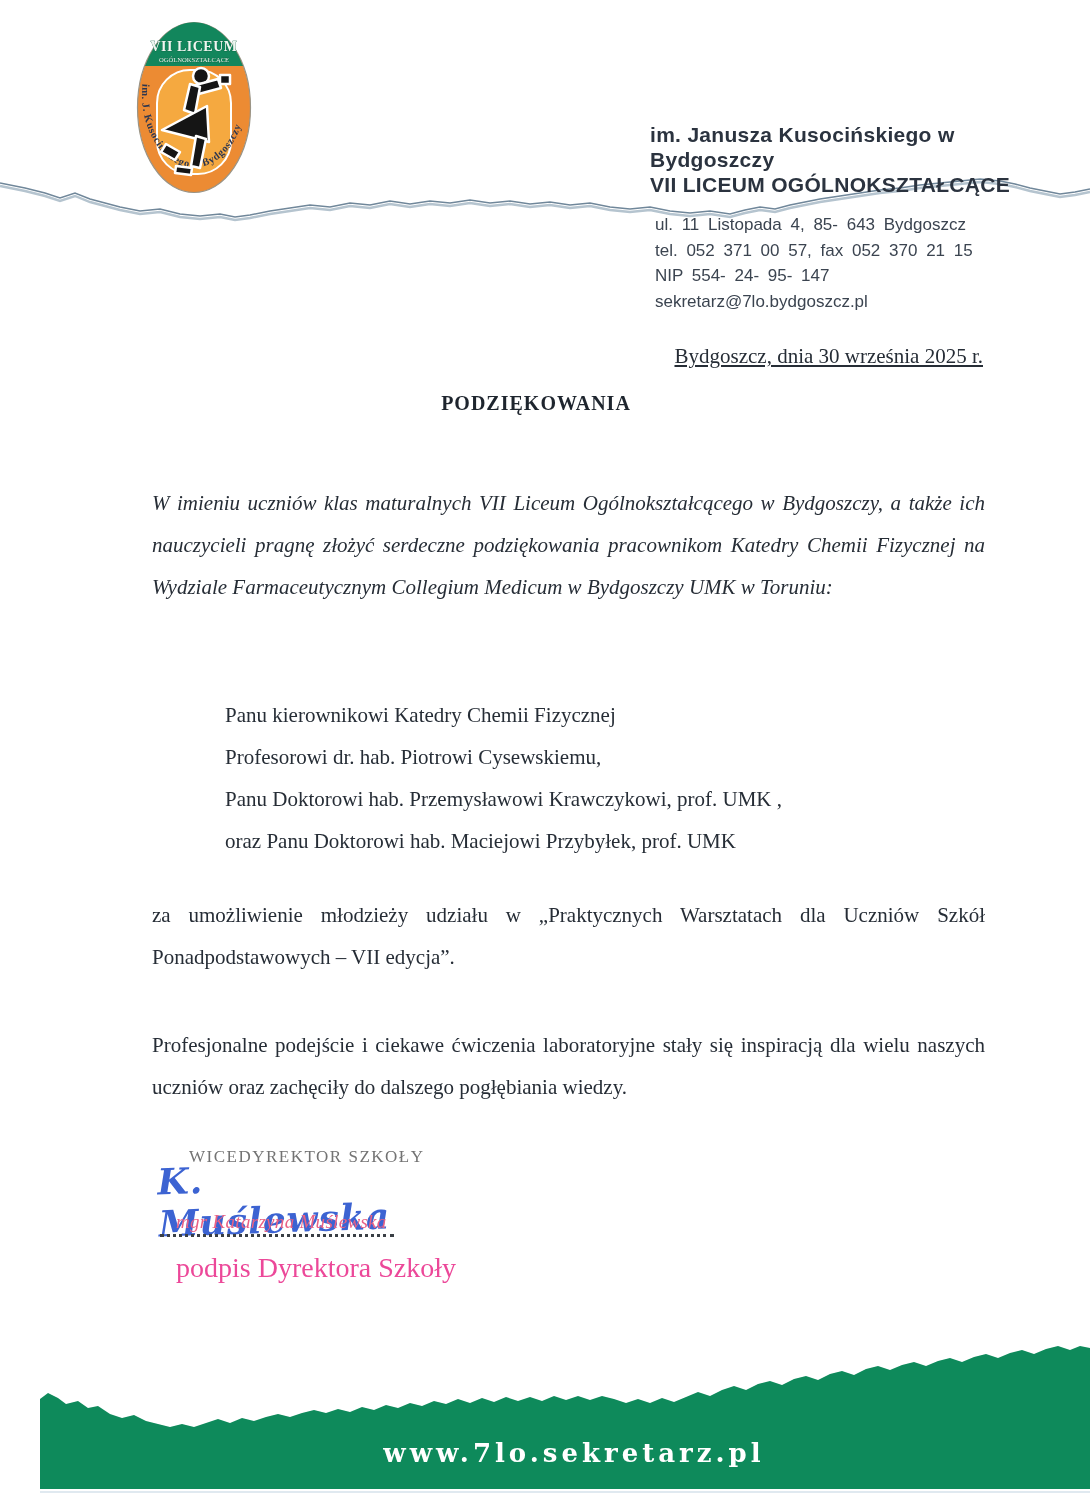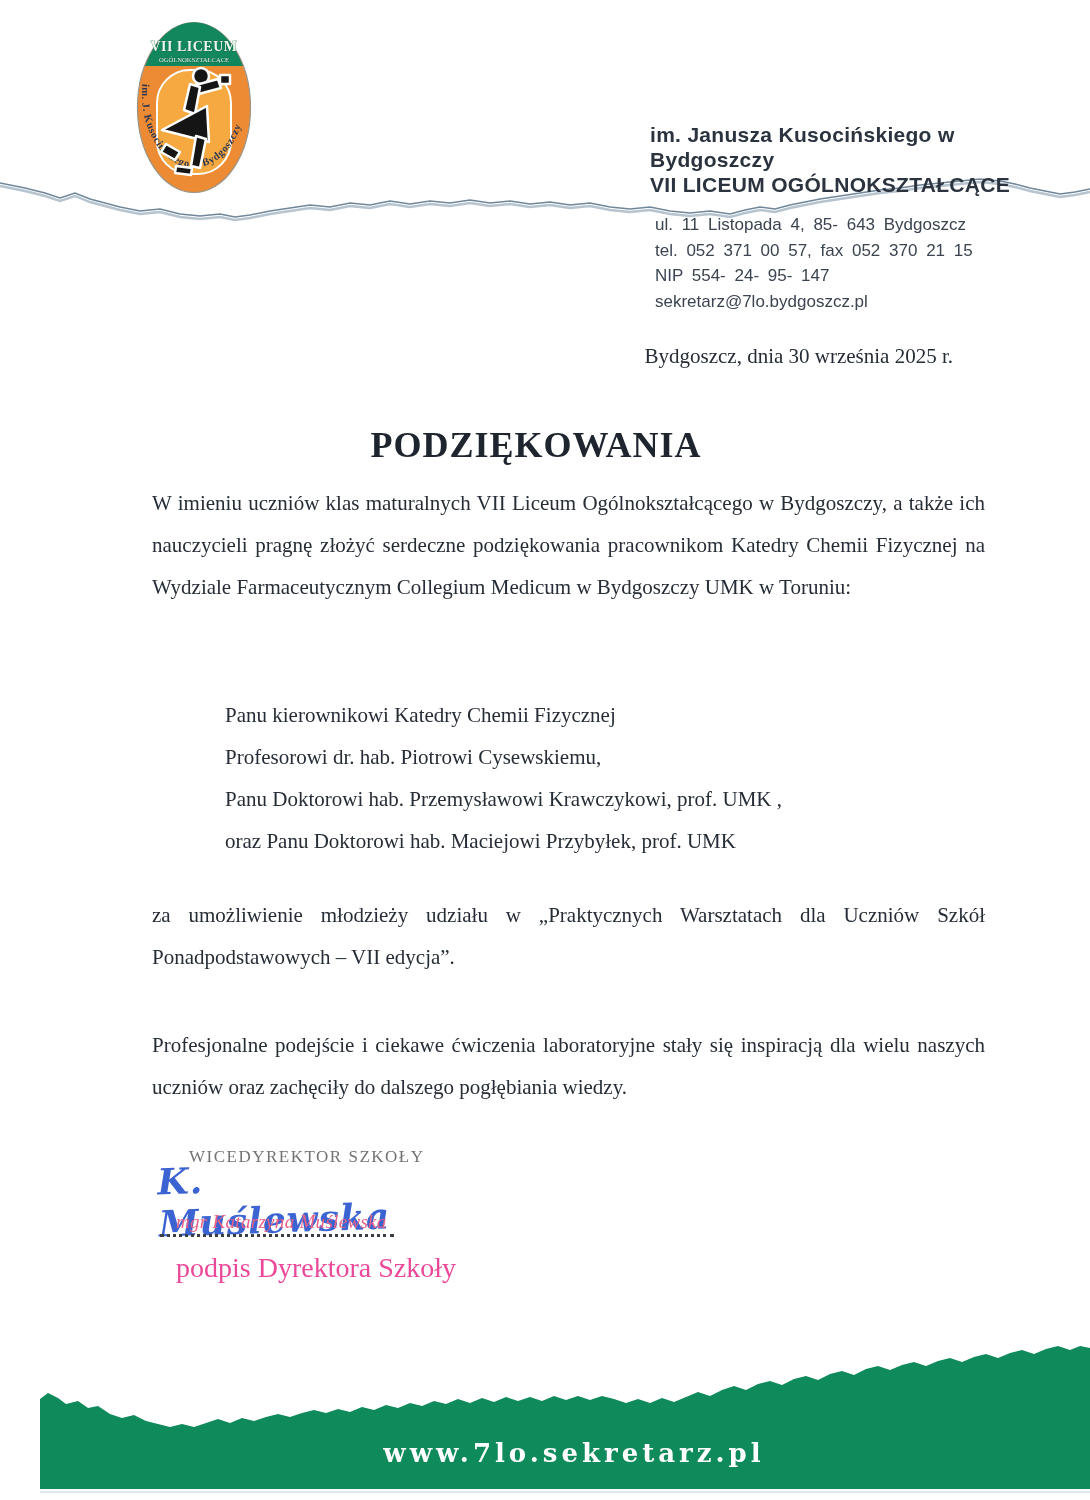--- a/index.html
+++ b/index.html
@@ -19,33 +19,33 @@
     font-family:"Liberation Sans","DejaVu Sans",sans-serif;
     font-weight:bold;font-size:21px;line-height:25px;color:#2b333f;
     letter-spacing:.3px;
   }
   .address{
     position:absolute;left:655px;top:212px;width:400px;
     font-family:"Liberation Sans","DejaVu Sans",sans-serif;
     font-size:17px;line-height:25.5px;color:#3b4450;word-spacing:4px;
   }
   .dateline{
-    position:absolute;left:136px;top:344px;width:817px;
-    text-align:right;font-size:21px;color:#262d36;
+    position:absolute;left:166px;top:344px;width:817px;
+    text-align:right;font-size:21px;color:#262d36;text-decoration:underline;
   }
   .title{
     position:absolute;left:0;top:392px;width:1072px;
-    text-align:center;font-size:36px;font-weight:bold;letter-spacing:1px;color:#1e252e;margin-top:32px;
+    text-align:center;font-size:20px;font-weight:bold;letter-spacing:1px;color:#1e252e;
   }
   .para{
     position:absolute;left:152px;width:833px;
     font-size:21px;line-height:42px;color:#262d36;
     text-align:justify;
   }
-  .para1{top:482px;}
+  .para1{top:482px;font-style:italic;}
   .para2{top:894px;}
   .para3{top:1024px;}
   .recipients{
     position:absolute;left:225px;top:694px;width:700px;
     font-size:21px;line-height:42px;color:#262d36;
   }
   .stamp-role{
     position:absolute;left:189px;top:1147px;
     font-size:17px;letter-spacing:1.5px;color:#737373;
   }

